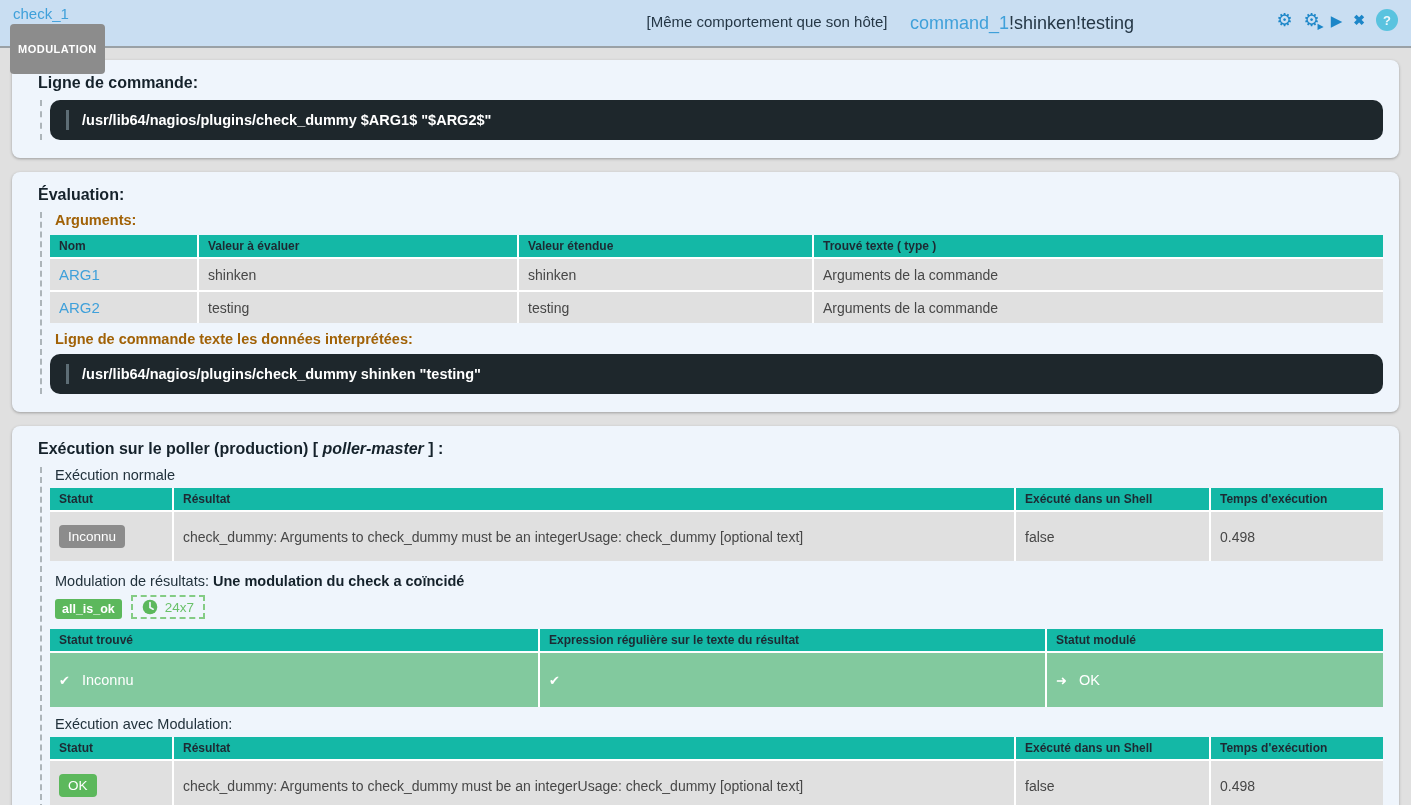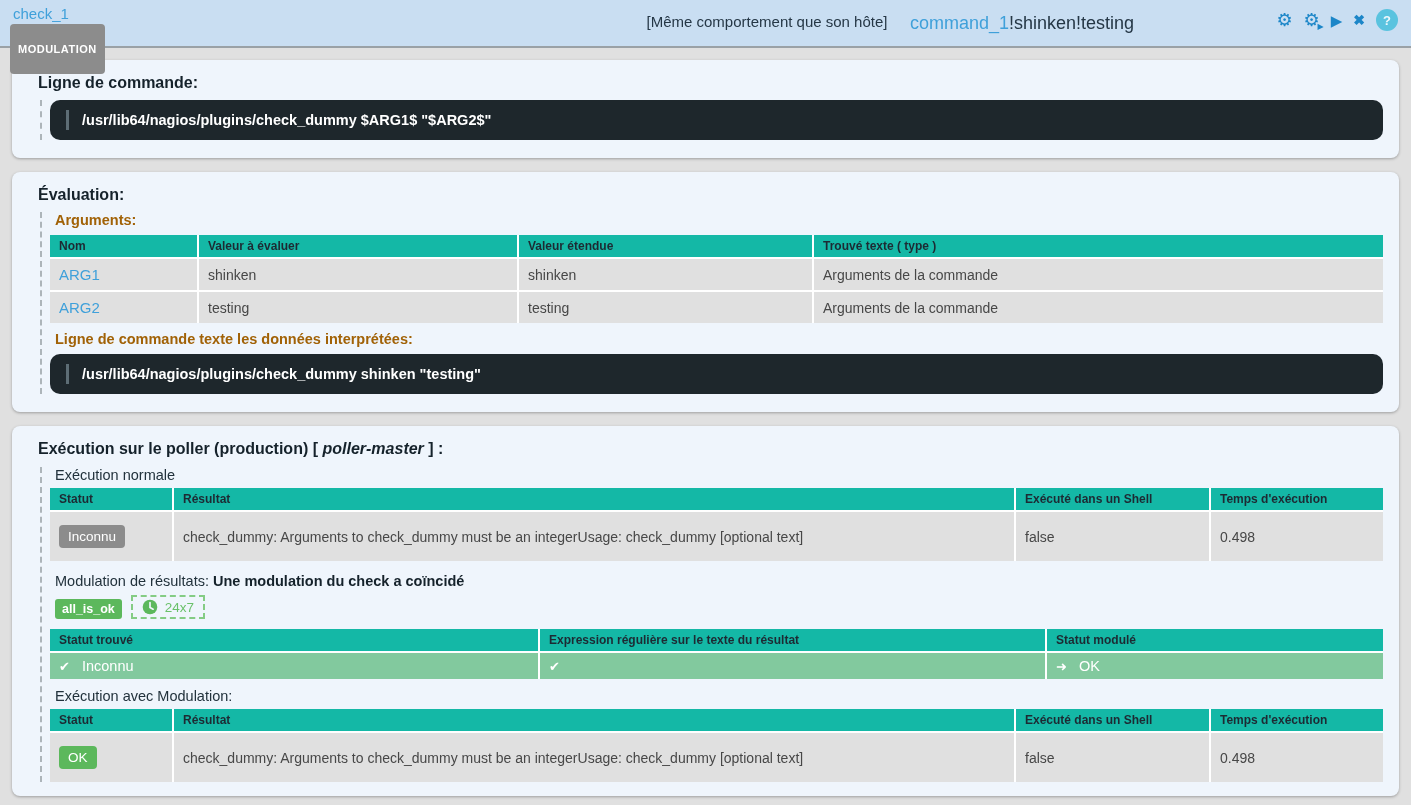--- a/index.html
+++ b/index.html
@@ -96,21 +96,21 @@
   }
   td {
     background:#e0e0e0; color:#474747;
     font-size:14px; padding:7px 9px;
     overflow:hidden; white-space:nowrap;
   }
   th, td { border:2px solid #ffffff; }
   .tbl-exec td { padding:13px 9px; }
   .tbl-green td {
     background:#82c99e; color:#ffffff;
-    padding:5px 9px; font-size:14.5px;
+    padding:19px 9px; font-size:14.5px;
   }
   .tbl-green .cell-ic { display:inline-block; margin-right:12px; font-size:13px; }
   a.arg-link { color:#3fa0da; text-decoration:none; cursor:pointer; font-size:15px; }
   
   .badge {
     display:inline-block; color:#fff;
     border-radius:4px; padding:4px 9px; font-size:13.5px;
   }
   .badge-unknown { background:#8c8c8c; }
   .badge-ok      { background:#5cb85c; }

